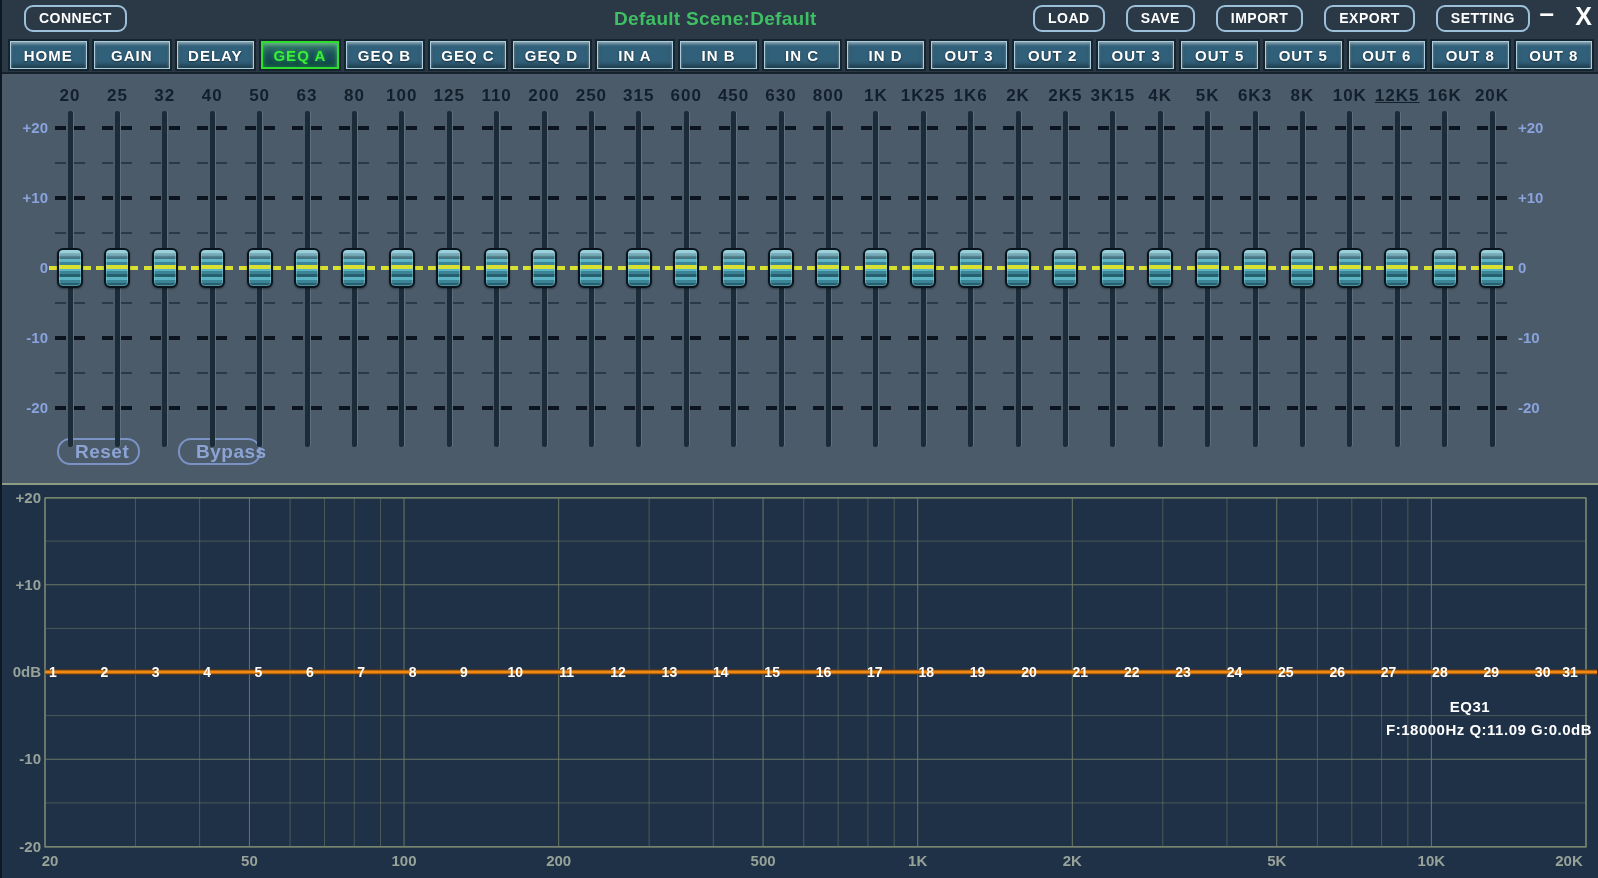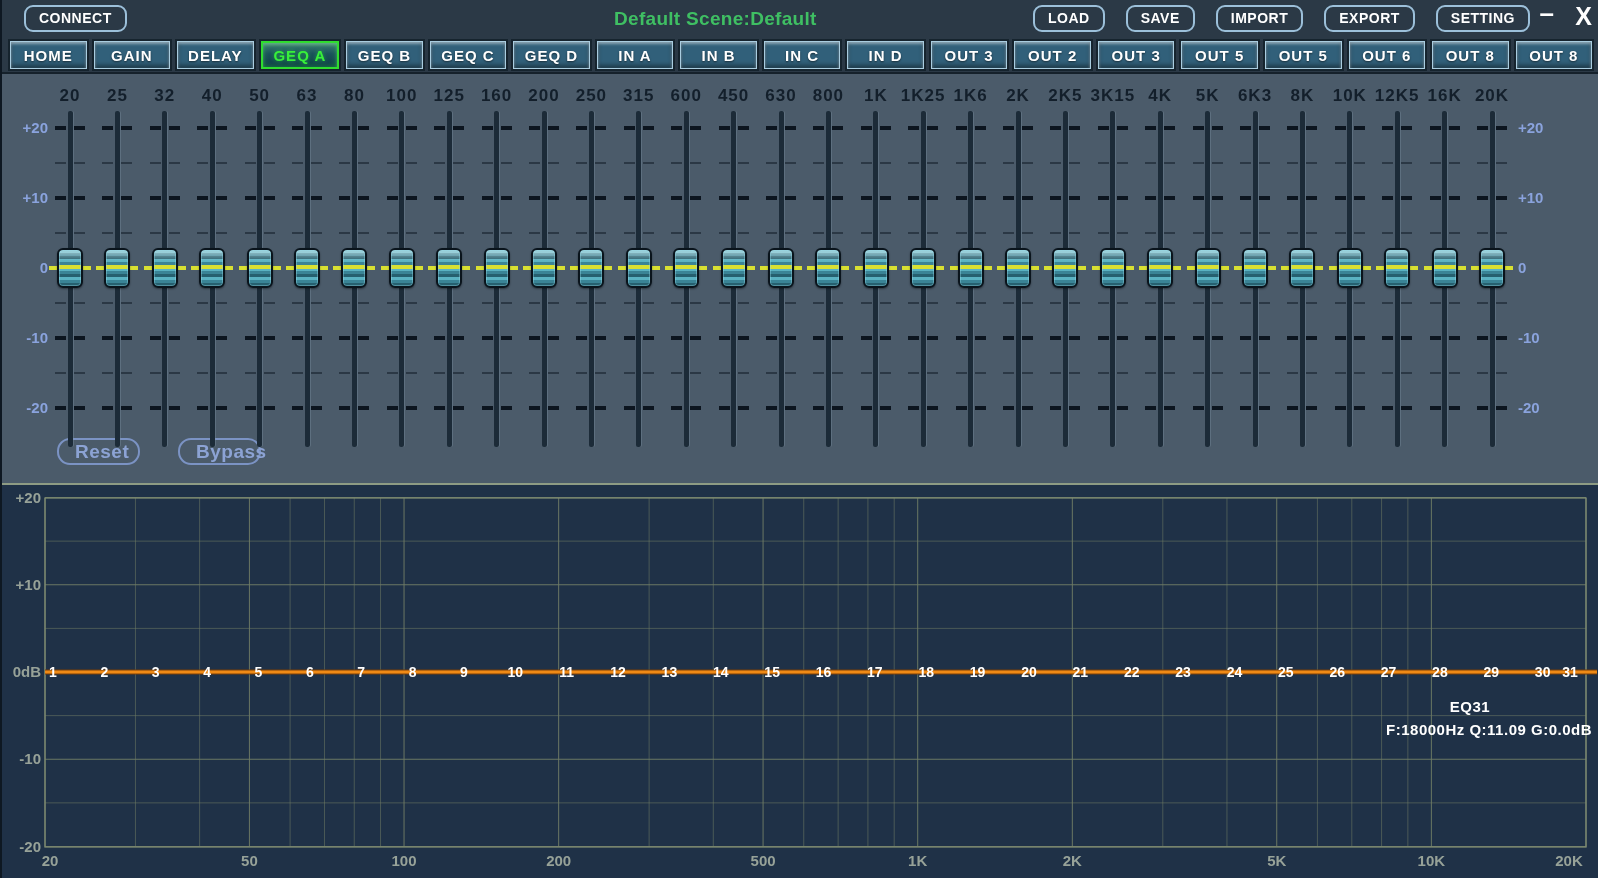--- a/index.html
+++ b/index.html
@@ -309,21 +309,21 @@
     <div class="tick minor" style="left: 451.2px; top: 228px;"></div>
     <div class="tick major" style="left: 432.2px; top: 262px;"></div>
     <div class="tick major" style="left: 451.2px; top: 262px;"></div>
     <div class="tick minor" style="left: 432.2px; top: 298px;"></div>
     <div class="tick minor" style="left: 451.2px; top: 298px;"></div>
     <div class="tick major" style="left: 432.2px; top: 332px;"></div>
     <div class="tick major" style="left: 451.2px; top: 332px;"></div>
     <div class="ydash" style="left: 426.2px; top: 192px;"></div>
     <div class="ydash" style="left: 459.2px; top: 192px;"></div>
     <div class="thumb" style="left: 434.2px; top: 174px;"></div>
-    <div class="freq-label" style="left: 464.6px;">160</div>
+    <div class="freq-label" style="left: 464.6px;">110</div>
     <div class="track" style="left: 492.1px; top: 37px; height: 336px;"></div>
     <div class="tick major" style="left: 479.6px; top: 52px;"></div>
     <div class="tick major" style="left: 498.6px; top: 52px;"></div>
     <div class="tick minor" style="left: 479.6px; top: 88px;"></div>
     <div class="tick minor" style="left: 498.6px; top: 88px;"></div>
     <div class="tick major" style="left: 479.6px; top: 122px;"></div>
     <div class="tick major" style="left: 498.6px; top: 122px;"></div>
     <div class="tick minor" style="left: 479.6px; top: 158px;"></div>
     <div class="tick minor" style="left: 498.6px; top: 158px;"></div>
     <div class="tick minor" style="left: 479.6px; top: 228px;"></div>
@@ -708,21 +708,21 @@
     <div class="tick minor" style="left: 1351.8px; top: 228px;"></div>
     <div class="tick major" style="left: 1332.8px; top: 262px;"></div>
     <div class="tick major" style="left: 1351.8px; top: 262px;"></div>
     <div class="tick minor" style="left: 1332.8px; top: 298px;"></div>
     <div class="tick minor" style="left: 1351.8px; top: 298px;"></div>
     <div class="tick major" style="left: 1332.8px; top: 332px;"></div>
     <div class="tick major" style="left: 1351.8px; top: 332px;"></div>
     <div class="ydash" style="left: 1326.8px; top: 192px;"></div>
     <div class="ydash" style="left: 1359.8px; top: 192px;"></div>
     <div class="thumb" style="left: 1334.8px; top: 174px;"></div>
-    <div class="freq-label" style="left: 1365.2px;">12K5</div>
+    <div class="freq-label" style="left: 1365.2px; text-decoration: underline;">12K5</div>
     <div class="track" style="left: 1392.7px; top: 37px; height: 336px;"></div>
     <div class="tick major" style="left: 1380.2px; top: 52px;"></div>
     <div class="tick major" style="left: 1399.2px; top: 52px;"></div>
     <div class="tick minor" style="left: 1380.2px; top: 88px;"></div>
     <div class="tick minor" style="left: 1399.2px; top: 88px;"></div>
     <div class="tick major" style="left: 1380.2px; top: 122px;"></div>
     <div class="tick major" style="left: 1399.2px; top: 122px;"></div>
     <div class="tick minor" style="left: 1380.2px; top: 158px;"></div>
     <div class="tick minor" style="left: 1399.2px; top: 158px;"></div>
     <div class="tick minor" style="left: 1380.2px; top: 228px;"></div>

